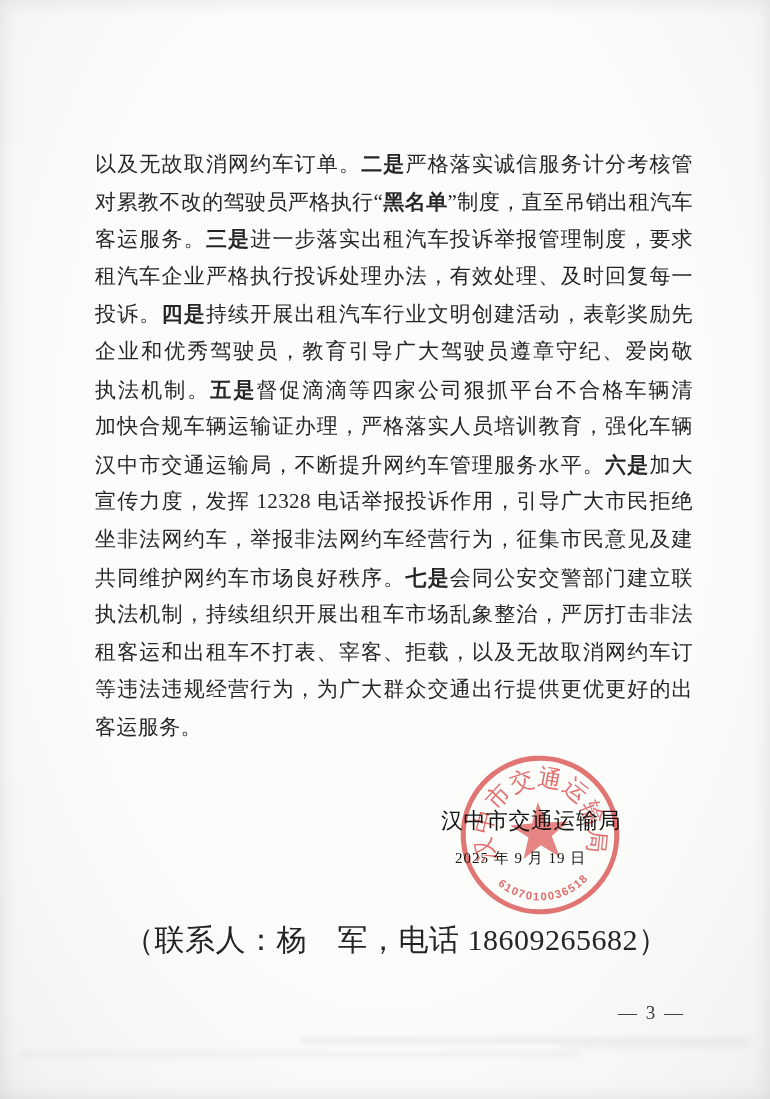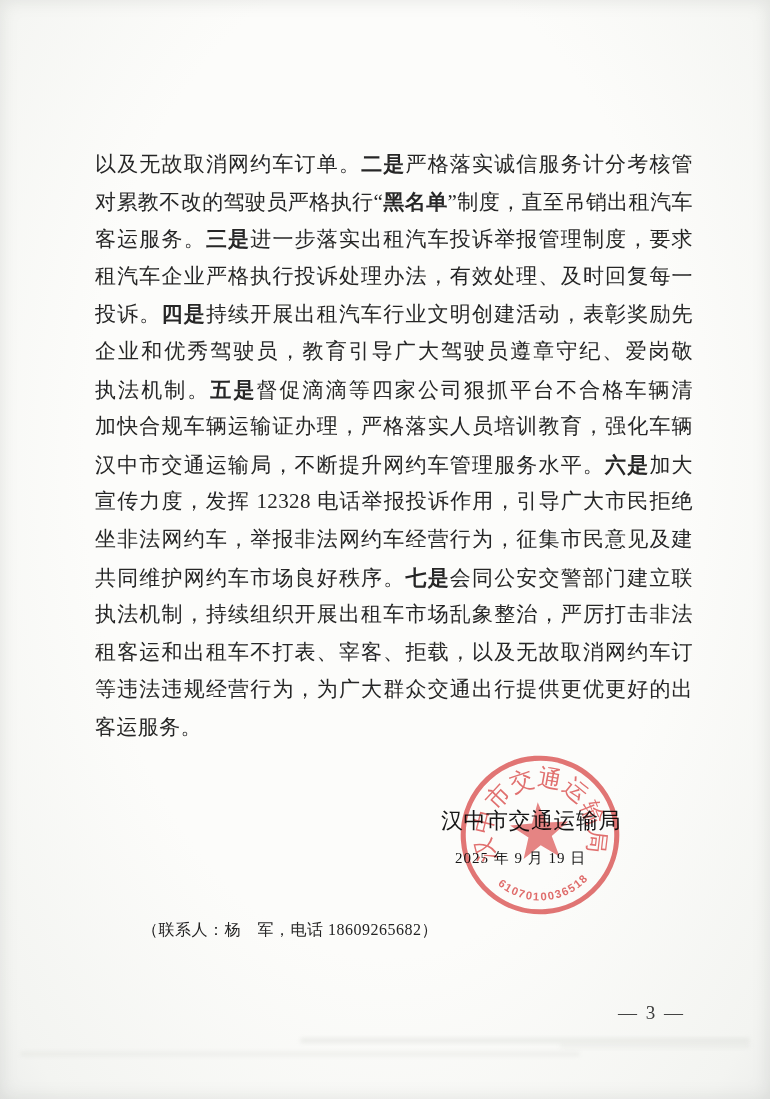--- a/index.html
+++ b/index.html
@@ -39,22 +39,22 @@
   }
   
   .seal {
     position:absolute; left:453px; top:748px; width:174px; height:174px;
     mix-blend-mode:multiply;
     transform:rotate(-4deg);
     opacity:.92;
   }
   
   .contact {
-    position:absolute; left:142px; top:920px;
-    font-size:16px; letter-spacing:.5px; color:#242424;
+    position:absolute; left:124px; top:920px;
+    font-size:30px; letter-spacing:.5px; color:#242424;
   }
   
   .page-num {
     position:absolute; left:618px; top:1002px;
     font-size:19px; letter-spacing:2px; color:#3a3a3a;
   }
   
   .smudge { position:absolute; background:#c9ccc6; filter:blur(2px); border-radius:3px; }
   .smudge.s1 { left:300px; top:1038px; width:450px; height:5px; opacity:.30; }
   .smudge.s2 { left:20px;  top:1052px; width:560px; height:4px; opacity:.25; }

